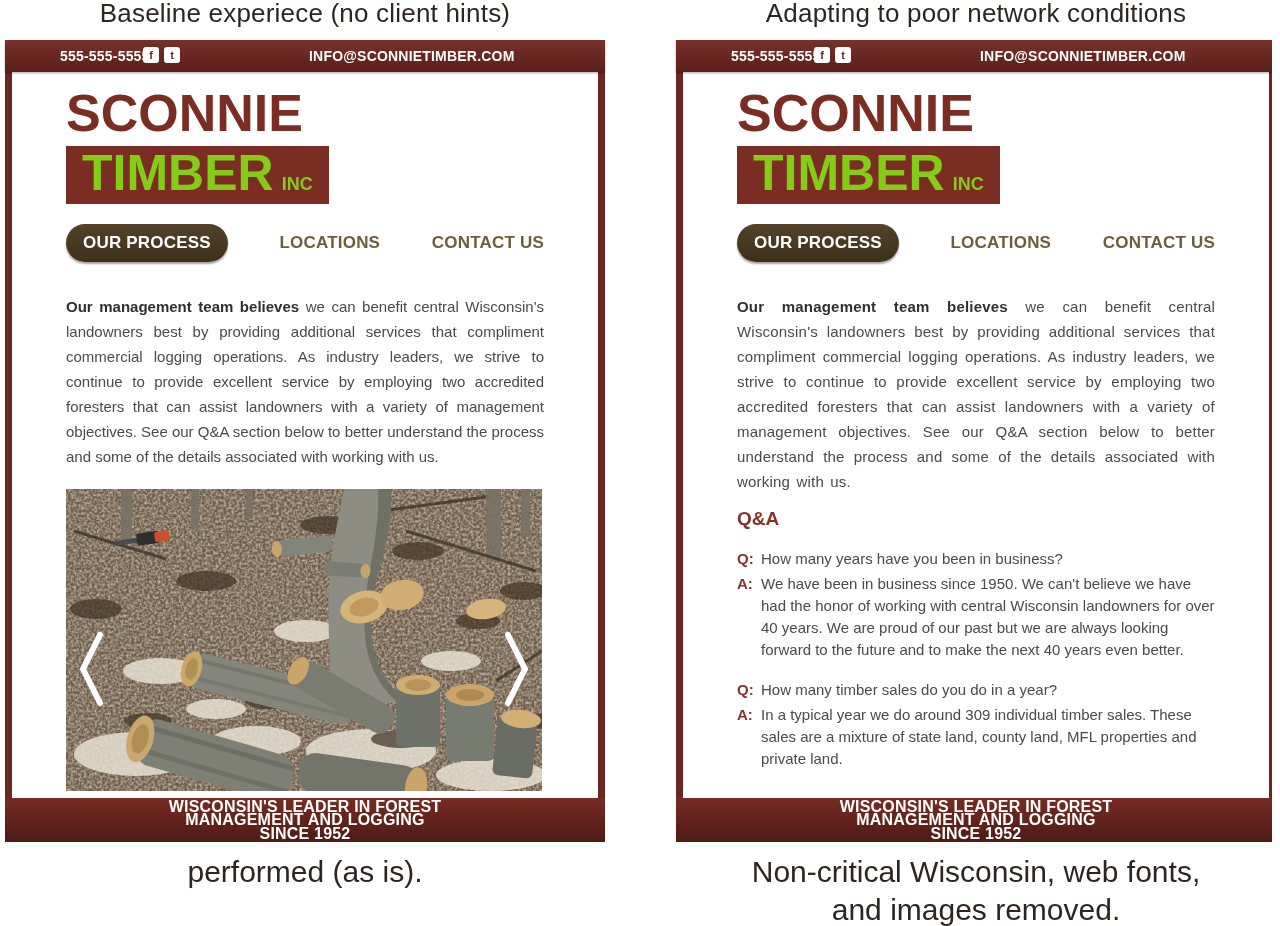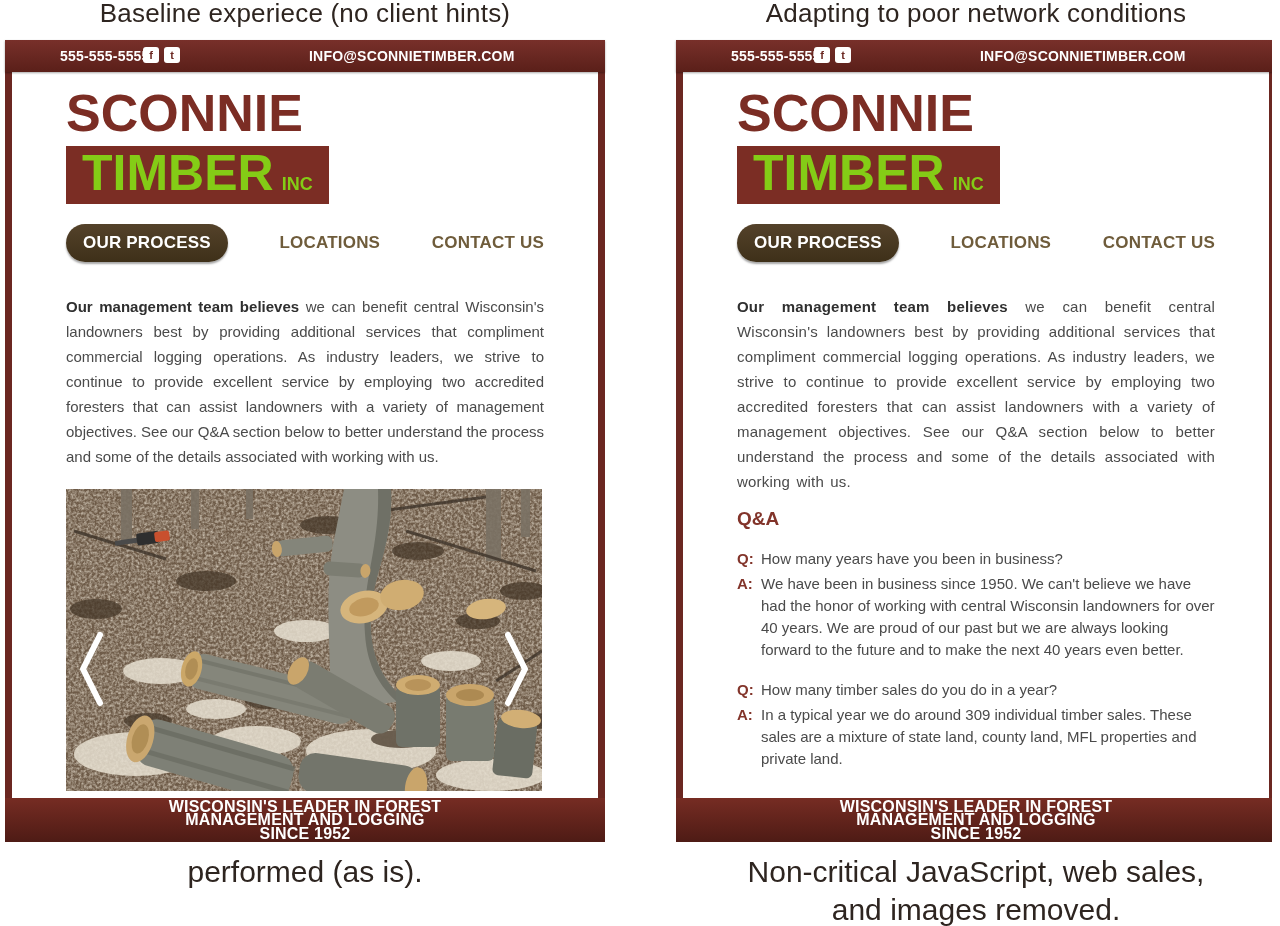--- a/index.html
+++ b/index.html
@@ -280,17 +280,17 @@
       <div>WISCONSIN'S LEADER IN FOREST</div>
       <div>MANAGEMENT AND LOGGING</div>
       <div>SINCE 1952</div>
     </div>
   </div>
 
   <div class="cap-bottom left">
     <span>performed (as is).</span>
   </div>
   <div class="cap-bottom right">
-    <span>Non-critical JavaScript, web sales,</span>
+    <span>Non-critical Wisconsin, web fonts,</span>
     <span>and images removed.</span>
   </div>
 
 </div>
 
 </body></html>

